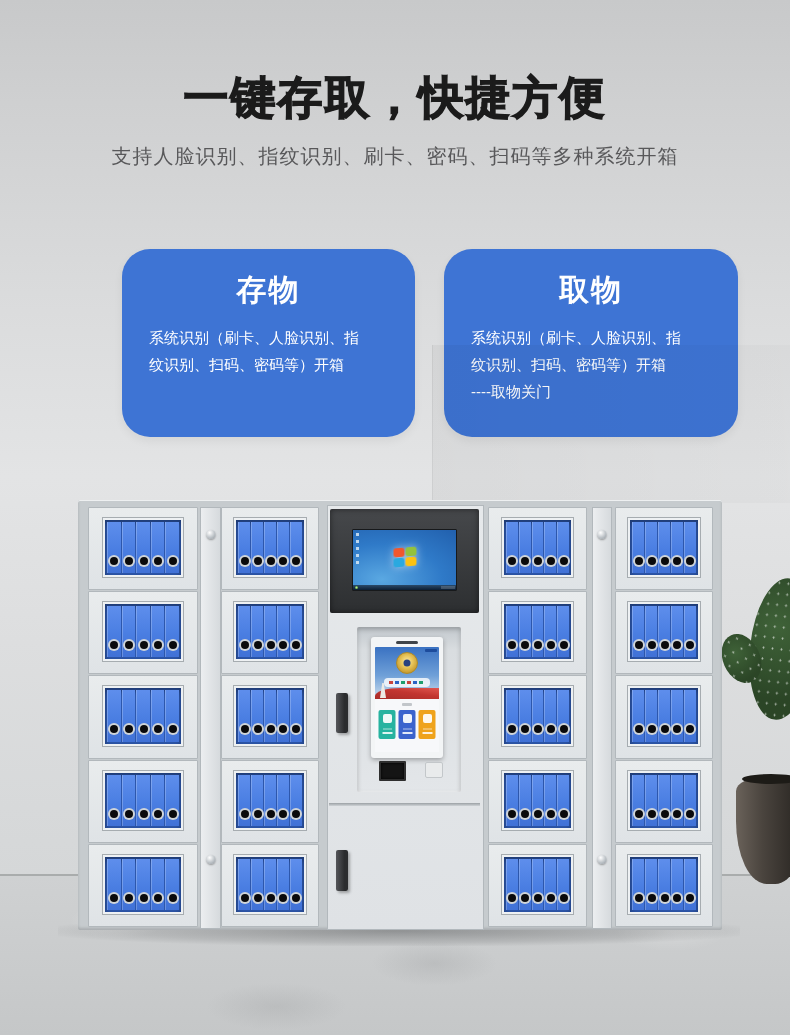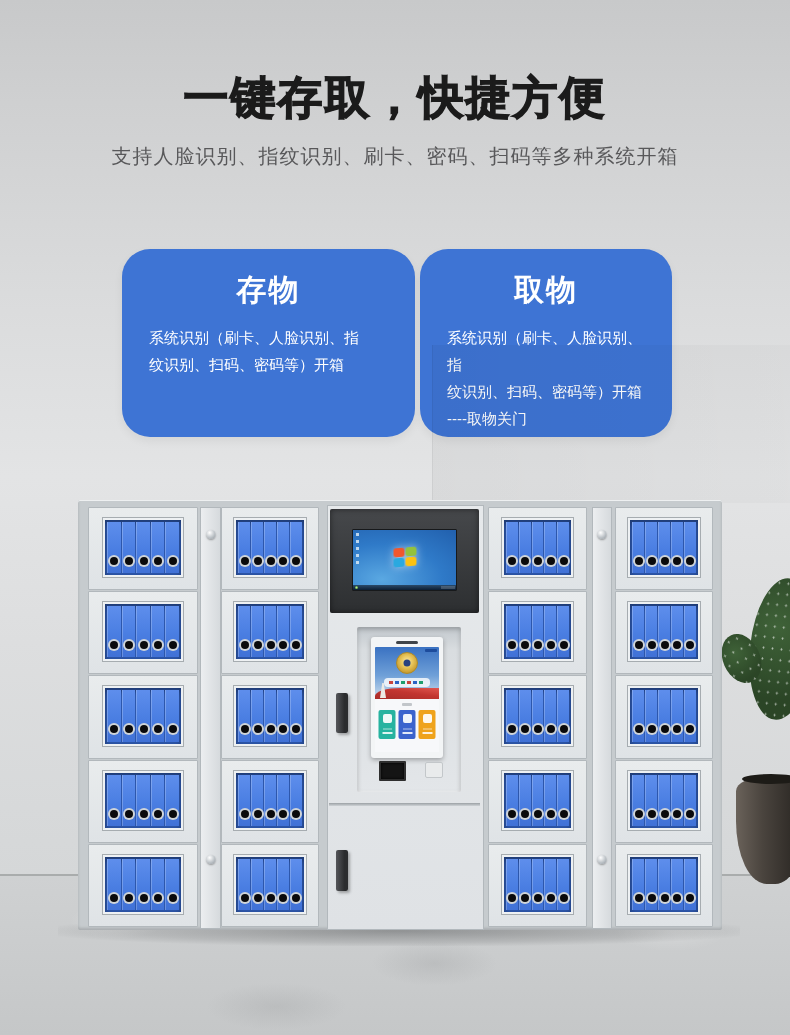--- a/index.html
+++ b/index.html
@@ -18,21 +18,21 @@
     position:absolute;left:0;top:143px;width:790px;text-align:center;
     font-size:20px;color:var(--subtitle-text,#58585a);letter-spacing:1px;
   }
   
   .card{
     position:absolute;top:249px;height:188px;border-radius:28px;
     background:var(--card-blue,#3e74d4);color:#fff;
     box-shadow:0 4px 10px rgba(0,0,0,0.06);
   }
   .card.store{left:82px;width:293px;margin-left:40px;}
-  .card.retrieve{left:420px;width:252px;}
+  .card.retrieve{left:444px;width:294px;}
   .card-title{margin-top:21px;text-align:center;font-size:30px;font-weight:bold;letter-spacing:2px;}
   .card-body{margin:13px 26px 0 27px;font-size:15px;line-height:27px;}
   
   .wall-corner-line{position:absolute;left:432px;top:345px;width:1px;height:158px;background:rgba(0,0,0,0.09);}
   .wall-shade{position:absolute;left:433px;top:345px;width:357px;height:158px;background:linear-gradient(90deg,rgba(0,0,0,0.045),rgba(0,0,0,0.02));}
   .wall-base-line{position:absolute;left:0;top:874px;width:790px;height:2px;background:rgba(70,72,70,0.30);}
   .floor{
     position:absolute;left:0;top:876px;width:790px;height:159px;
     background:
       radial-gradient(70px 26px at 15% 28%,rgba(255,255,255,0.25),transparent 70%),

